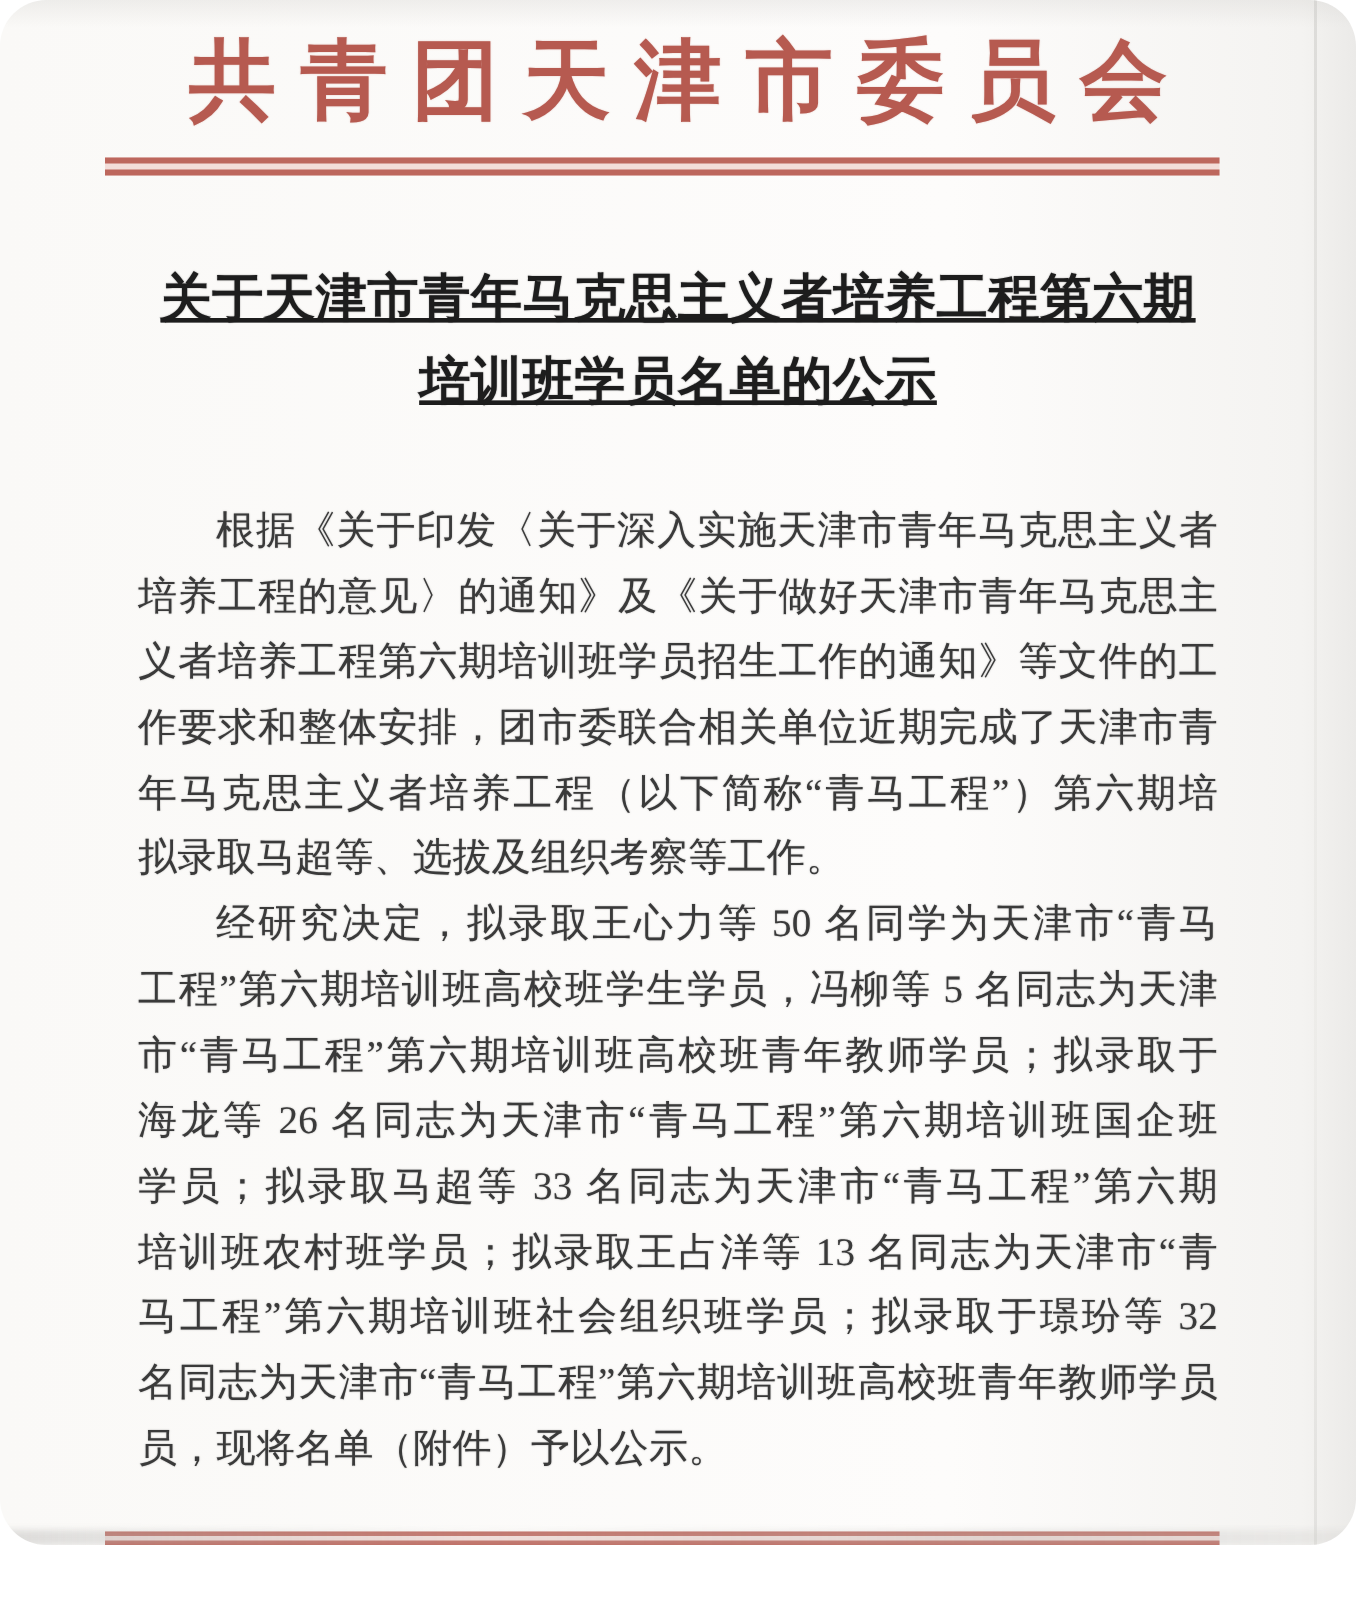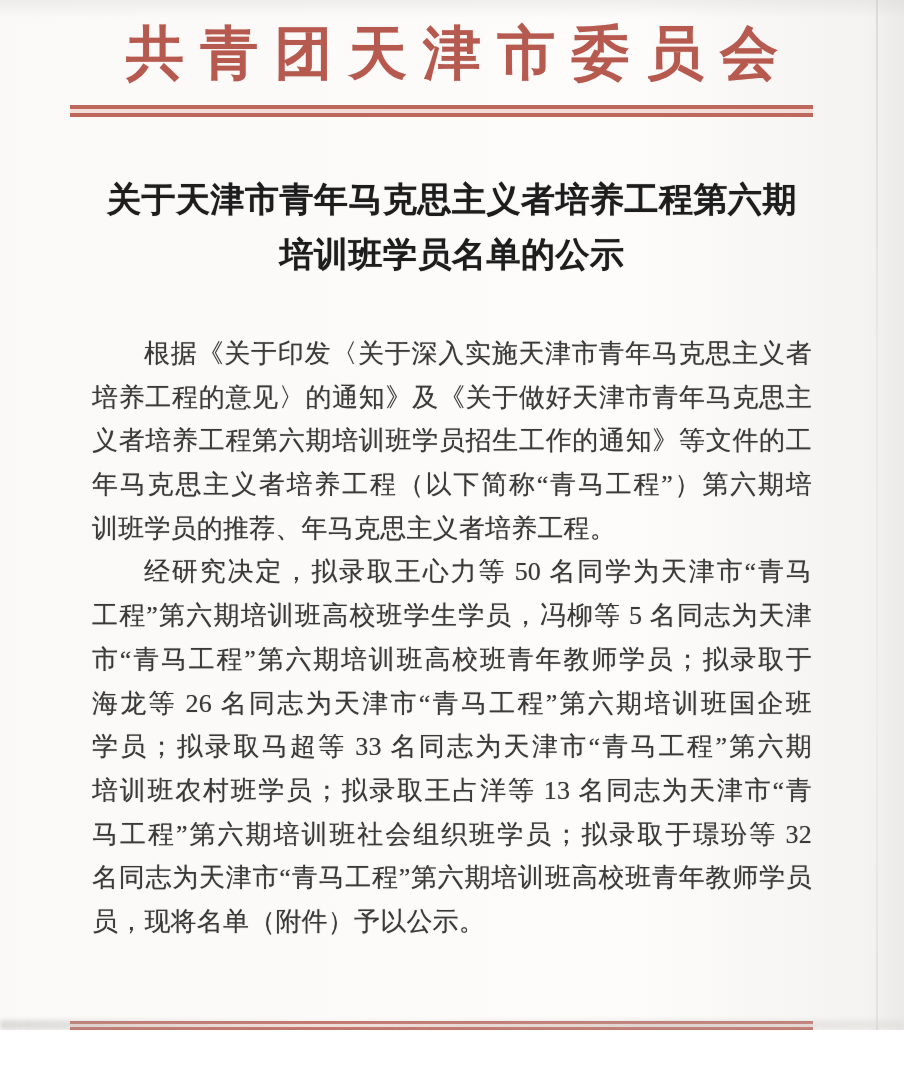--- a/index.html
+++ b/index.html
@@ -10,20 +10,21 @@
   .page {
     position: relative;
     width: 904px;
     height: 1030px;
     overflow: hidden;
     background:
       linear-gradient(180deg, rgba(205,203,200,0.28) 0px, rgba(255,255,255,0) 18px),
       linear-gradient(90deg, rgba(250,249,247,1) 0%, rgba(253,252,251,1) 70%, rgba(244,243,241,1) 96%, rgba(235,234,232,1) 100%),
       #fbfaf8;
     font-family: "Liberation Serif", "DejaVu Serif", serif;
+    border-radius: 31px;
   }
   
   .paper-edge-right {
     position: absolute;
     top: 0;
     bottom: 0;
     right: 26px;
     width: 2px;
     background: linear-gradient(180deg, #cbcac7 0%, #e2e1de 35%, #e9e8e5 70%, #d6d5d2 100%);
     opacity: 0.55;
@@ -80,20 +81,21 @@
     left: 0;
     right: 0;
     margin: 0;
     text-align: center;
     font-size: 34px;
     line-height: 55px;
     font-weight: bold;
     color: var(--title-text, #1d1d1d);
     letter-spacing: 0.5px;
     text-shadow: 0 0 1px rgba(30,30,30,0.55);
+    text-decoration: underline;
   }
 
   .doc-body {
     position: absolute;
     top: 332px;
     left: 92px;
     width: 720px;
     font-size: 26px;
     color: var(--body-text, #3a3a3a);
     text-shadow: 0 0 1px rgba(58,58,58,0.5);
@@ -126,22 +128,23 @@
 
   <h1 class="doc-title">
     <span>关于天津市青年马克思主义者培养工程第六期</span><br>
     <span>培训班学员名单的公示</span>
   </h1>
 
   <div class="doc-body">
       <div class="line indent">根据《关于印发〈关于深入实施天津市青年马克思主义者</div>
       <div class="line">培养工程的意见〉的通知》及《关于做好天津市青年马克思主</div>
       <div class="line">义者培养工程第六期培训班学员招生工作的通知》等文件的工</div>
+      <div class="line">作要求和整体安排，团市委联合相关单位近期完成了天津市青</div>
       <div class="line">年马克思主义者培养工程（以下简称“青马工程”）第六期培</div>
-      <div class="line last">训班学员的推荐、年马克思主义者培养工程。</div>
+      <div class="line last">拟录取马超等、选拔及组织考察等工作。</div>
       <div class="line indent">经研究决定，拟录取王心力等 50 名同学为天津市“青马</div>
       <div class="line">工程”第六期培训班高校班学生学员，冯柳等 5 名同志为天津</div>
       <div class="line">市“青马工程”第六期培训班高校班青年教师学员；拟录取于</div>
       <div class="line">海龙等 26 名同志为天津市“青马工程”第六期培训班国企班</div>
       <div class="line">学员；拟录取马超等 33 名同志为天津市“青马工程”第六期</div>
       <div class="line">培训班农村班学员；拟录取王占洋等 13 名同志为天津市“青</div>
       <div class="line">马工程”第六期培训班社会组织班学员；拟录取于璟玢等 32</div>
       <div class="line">名同志为天津市“青马工程”第六期培训班高校班青年教师学员</div>
       <div class="line last">员，现将名单（附件）予以公示。</div>
     </div>

